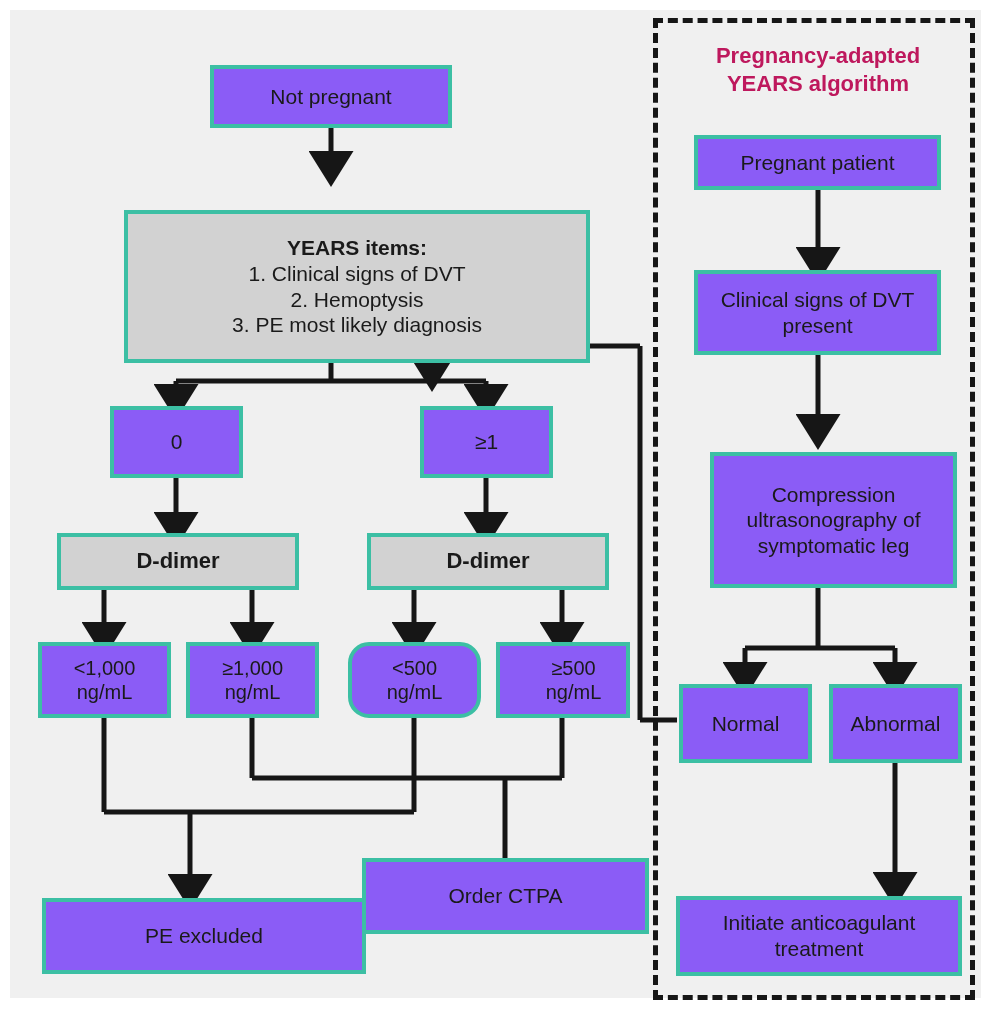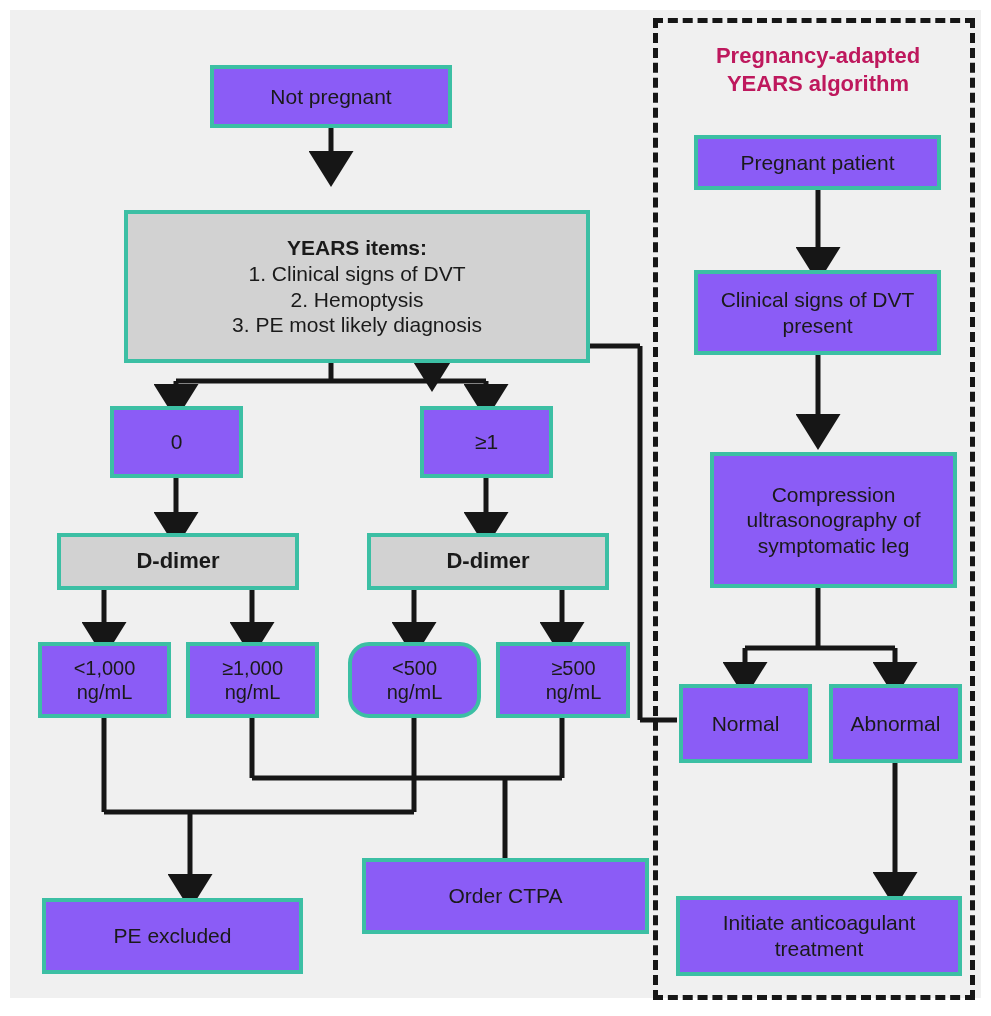--- a/index.html
+++ b/index.html
@@ -206,21 +206,21 @@
     </span>
   </div>
 
   <div class="node small" style="left:496px; top:642px; width:134px; height:76px;padding-left:27px;">
     <span class="inner">
       <span>≥500</span><br>
       <span>ng/mL</span>
     </span>
   </div>
 
-  <div class="node" style="left:42px; top:898px; width:261px; height:76px;">
+  <div class="node" style="left:42px; top:898px; width:324px; height:76px;">
     <span class="inner">PE excluded</span>
   </div>
 
   <div class="node" style="left:362px; top:858px; width:287px; height:76px;">
     <span class="inner">Order CTPA</span>
   </div>
 
   <div class="node" style="left:694px; top:135px; width:247px; height:55px;">
     <span class="inner">Pregnant patient</span>
   </div>

